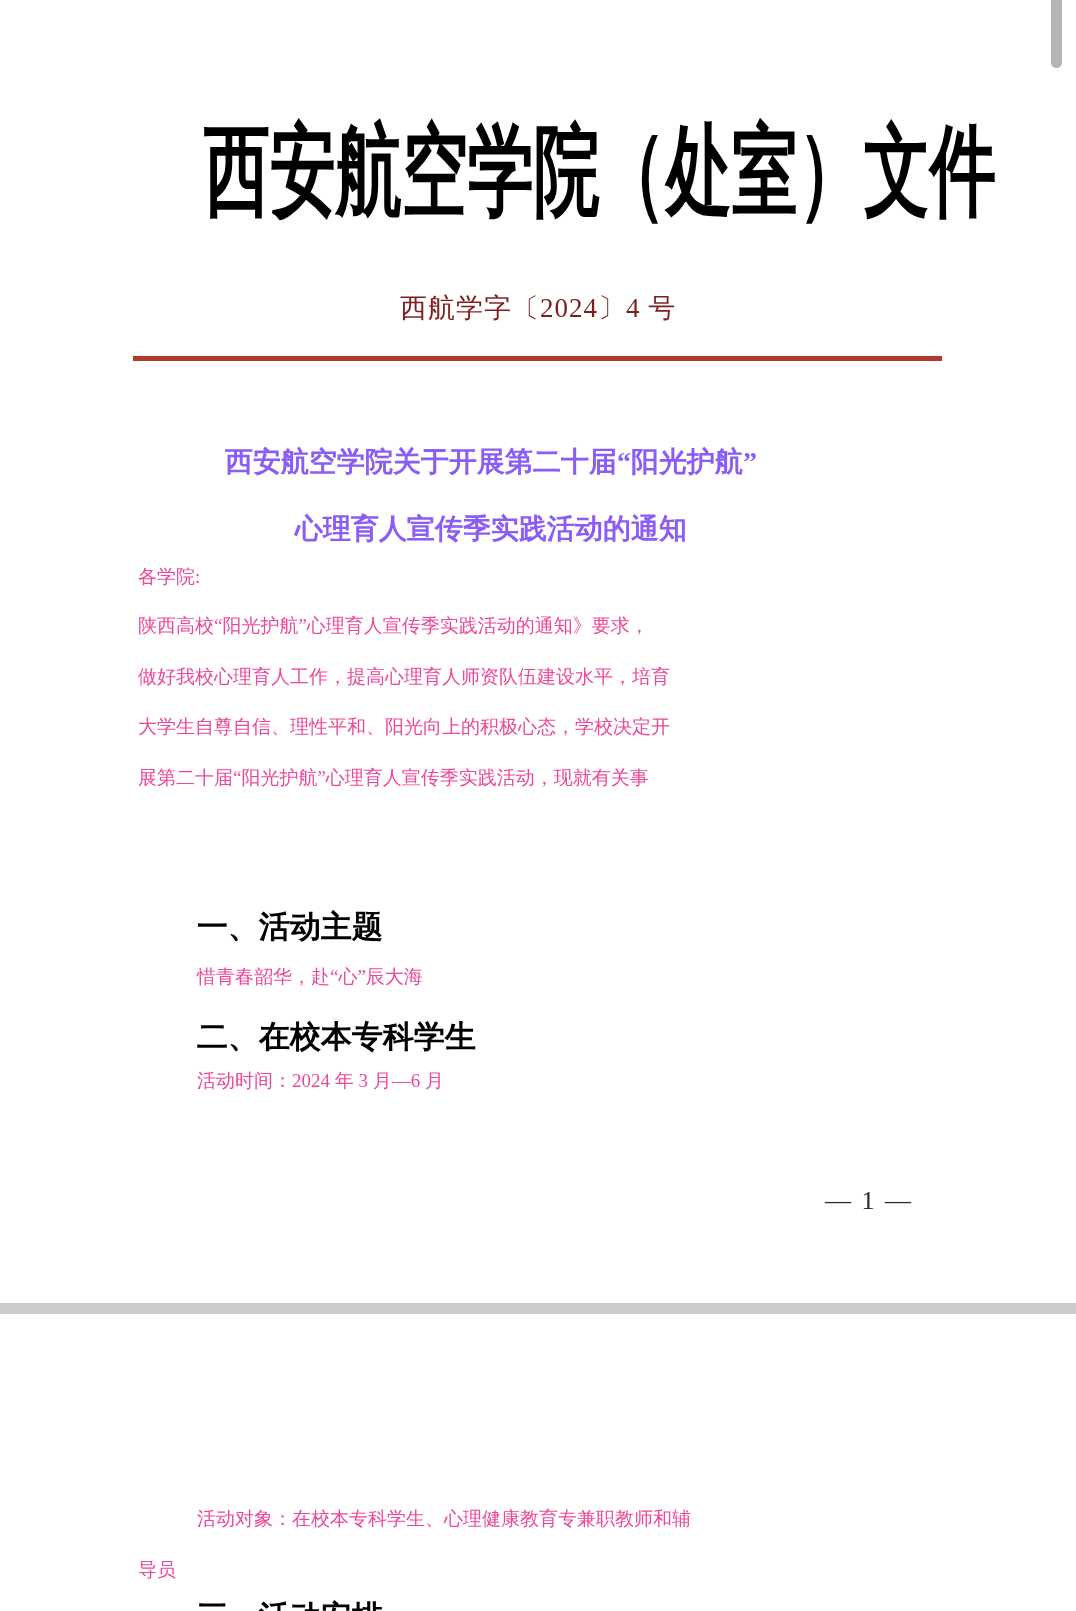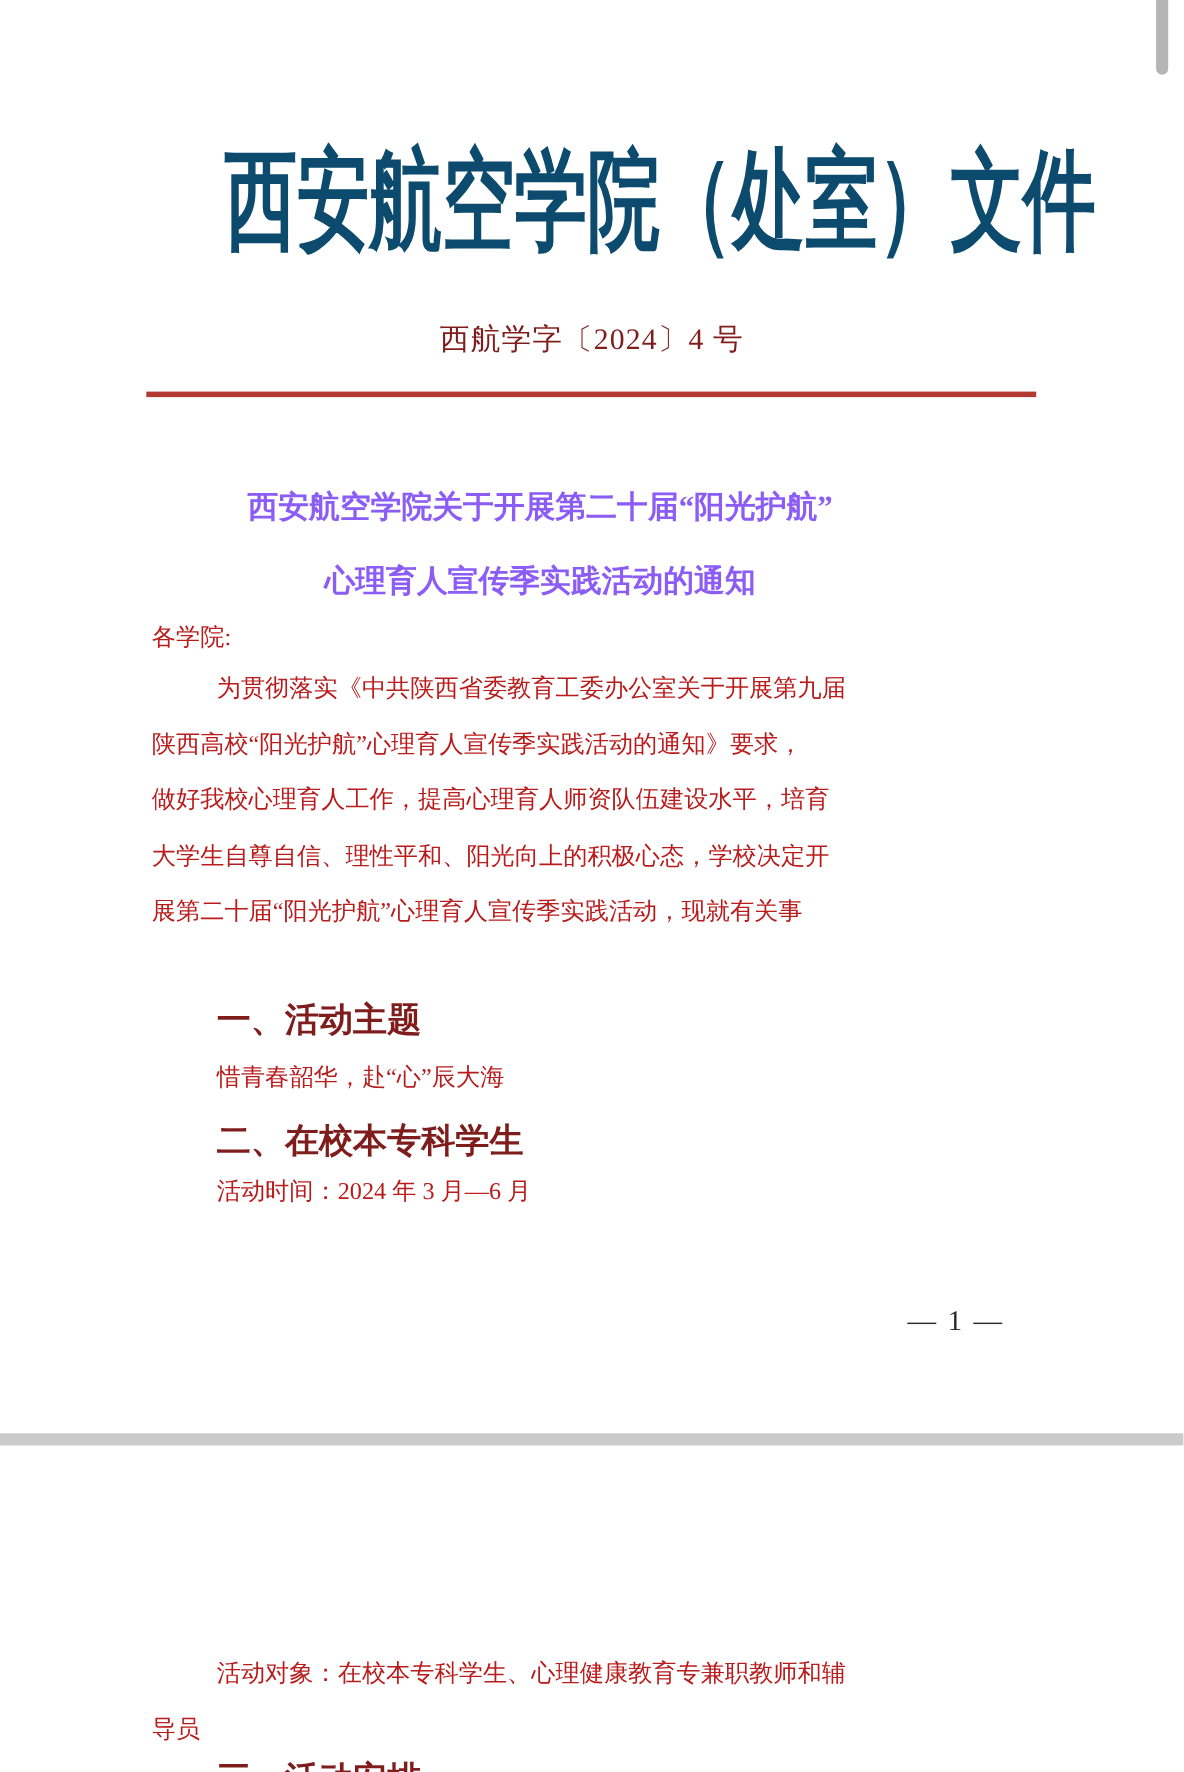--- a/index.html
+++ b/index.html
@@ -15,21 +15,21 @@
     color: #1c1c1c;
     font-family: "Liberation Serif", "DejaVu Serif", serif;
   }
   .abs { position: absolute; }
   .serif { font-family: "Liberation Serif", "DejaVu Serif", serif; }
 
   
   .banner {
     top: 112px; left: 0; width: 1040px; height: 120px;
     text-align: center; line-height: 120px;
-    color: #0c4a6e; font-weight: bold; white-space: nowrap; margin-top: 11px;
+    color: #000000; font-weight: bold; white-space: nowrap;
   }
   .banner .squeeze {
     display: inline-block;
     font-size: 100px;
     transform: scaleX(0.66);
     transform-origin: center center;
   }
   .doc-number {
     top: 290px; left: 0; width: 1076px;
     text-align: center; font-size: 27px; letter-spacing: 1px;
@@ -37,30 +37,30 @@
   }
   .red-rule {
     top: 356px; left: 133px; width: 809px; height: 5px;
     background: #b23a31;
   }
   .doc-title {
     top: 428px; left: 0; width: 982px;
     text-align: center; font-weight: bold;
     font-size: 28px; line-height: 67px; color: #8b5cf6;
   }
-  .body-text { font-size: 22px; color: #b91c1c; }
+  .body-text { font-size: 19px; color: #ec4899; }
   .salutation { top: 564px; left: 138px; }
   .intro {
     top: 601px; left: 138px; width: 812px;
     line-height: 50.5px;
   }
   .intro .line.indent { text-indent: 59px; }
   .h-black {
     font-family: Liberation Serif, serif;
-    font-weight: bold; font-size: 31px; color: #7f1d1d;
+    font-weight: bold; font-size: 31px; color: #000000;
   }
   .h1 { top: 906px;  left: 197px; }
   .theme { top: 964px; left: 197px; }
   .h2 { top: 1016px; left: 197px; }
   .time-line { top: 1068px; left: 197px; }
   .page-number {
     top: 1186px; right: 163px;
     font-size: 26px; color: #2a2a2a; letter-spacing: 2px;
   }
 
@@ -93,21 +93,20 @@
 <div class="abs red-rule"></div>
 
 <div class="abs doc-title serif">
   <div>西安航空学院关于开展第二十届“阳光护航”</div>
   <div>心理育人宣传季实践活动的通知</div>
 </div>
 
 <div class="abs body-text serif salutation">各学院:</div>
 
 <div class="abs body-text serif intro">
-  <div class="line indent">为贯彻落实《中共陕西省委教育工委办公室关于开展第九届</div>
   <div class="line">陕西高校“阳光护航”心理育人宣传季实践活动的通知》要求，</div>
   <div class="line">做好我校心理育人工作，提高心理育人师资队伍建设水平，培育</div>
   <div class="line">大学生自尊自信、理性平和、阳光向上的积极心态，学校决定开</div>
   <div class="line">展第二十届“阳光护航”心理育人宣传季实践活动，现就有关事</div>
 </div>
 
 <div class="abs h-black h1">一、活动主题</div>
 
 <div class="abs body-text serif theme">惜青春韶华，赴“心”辰大海</div>
 

